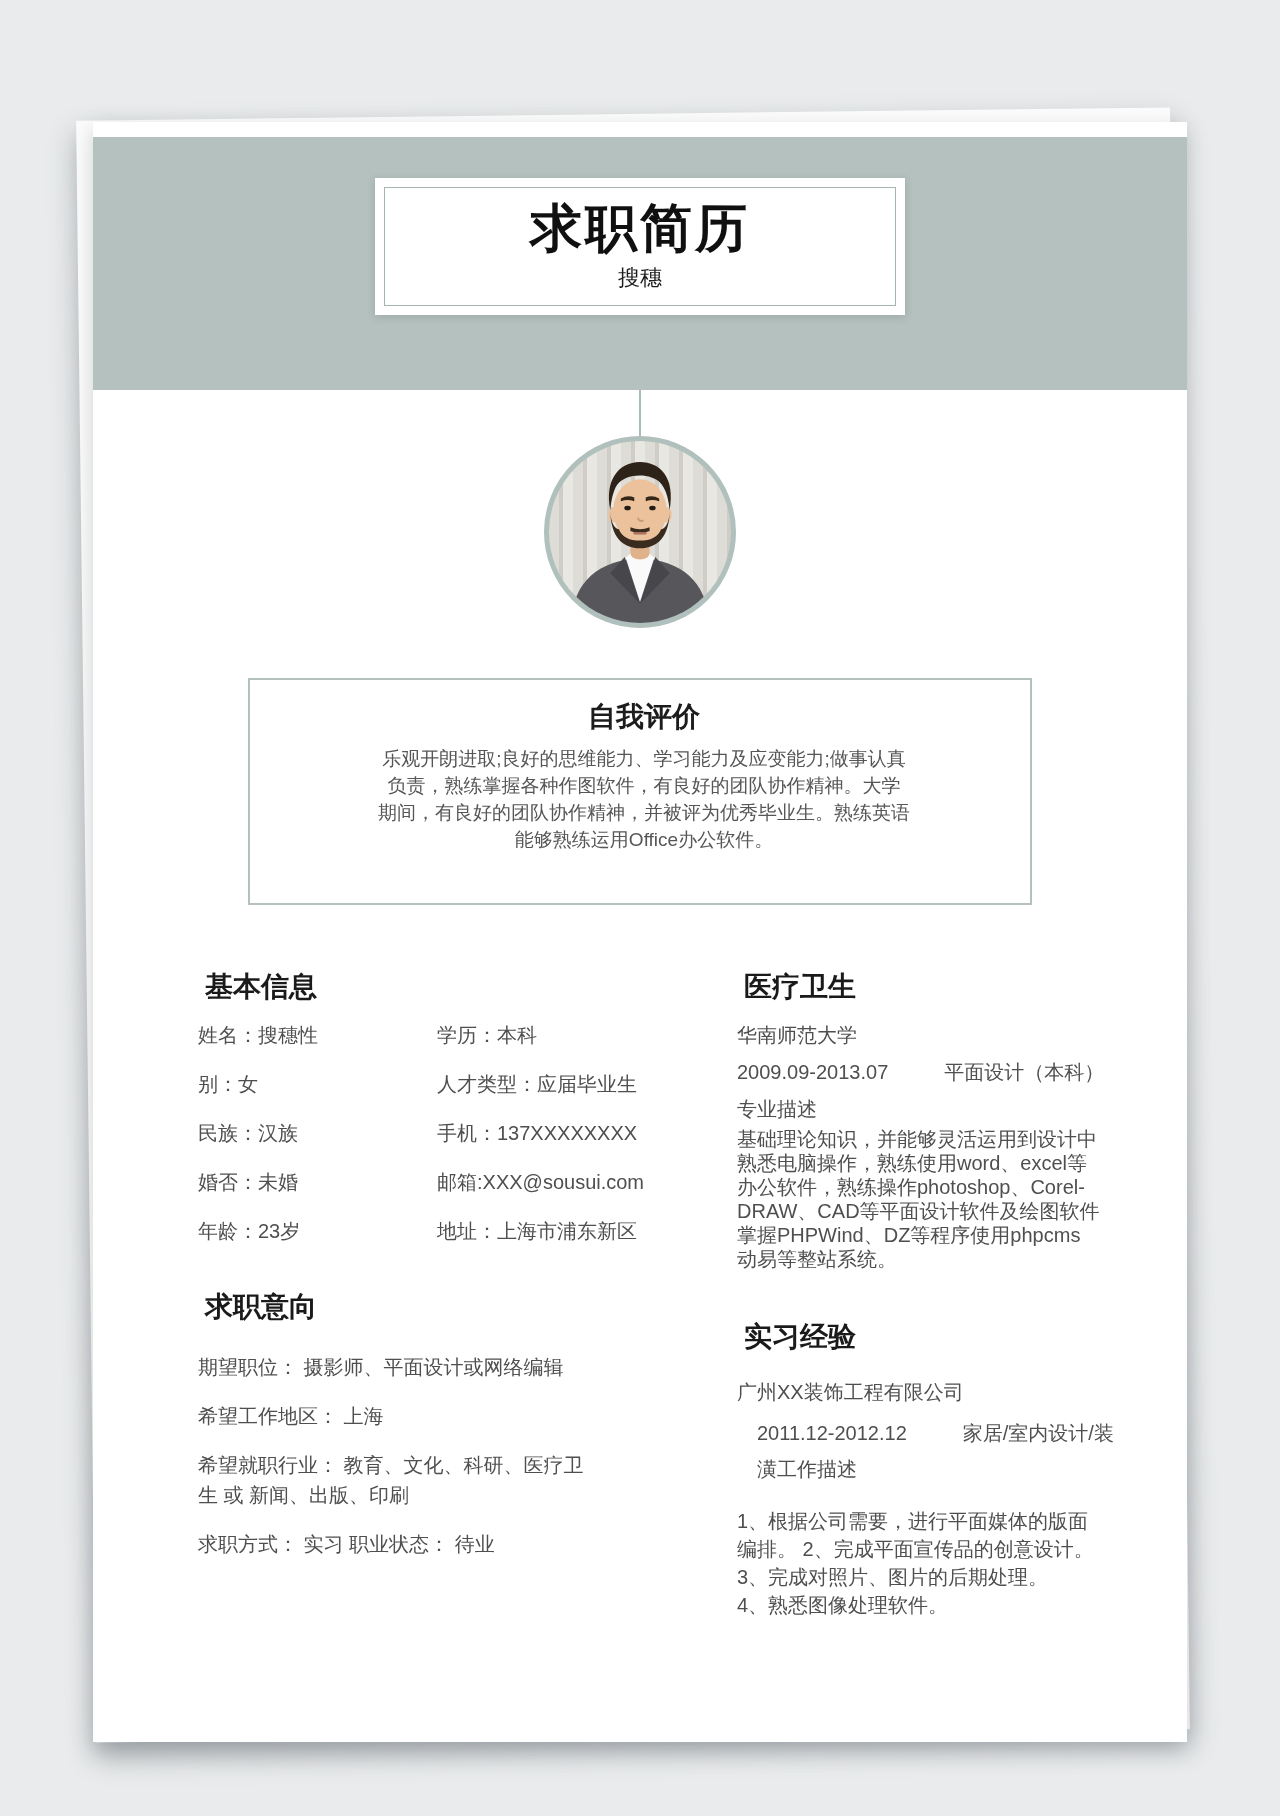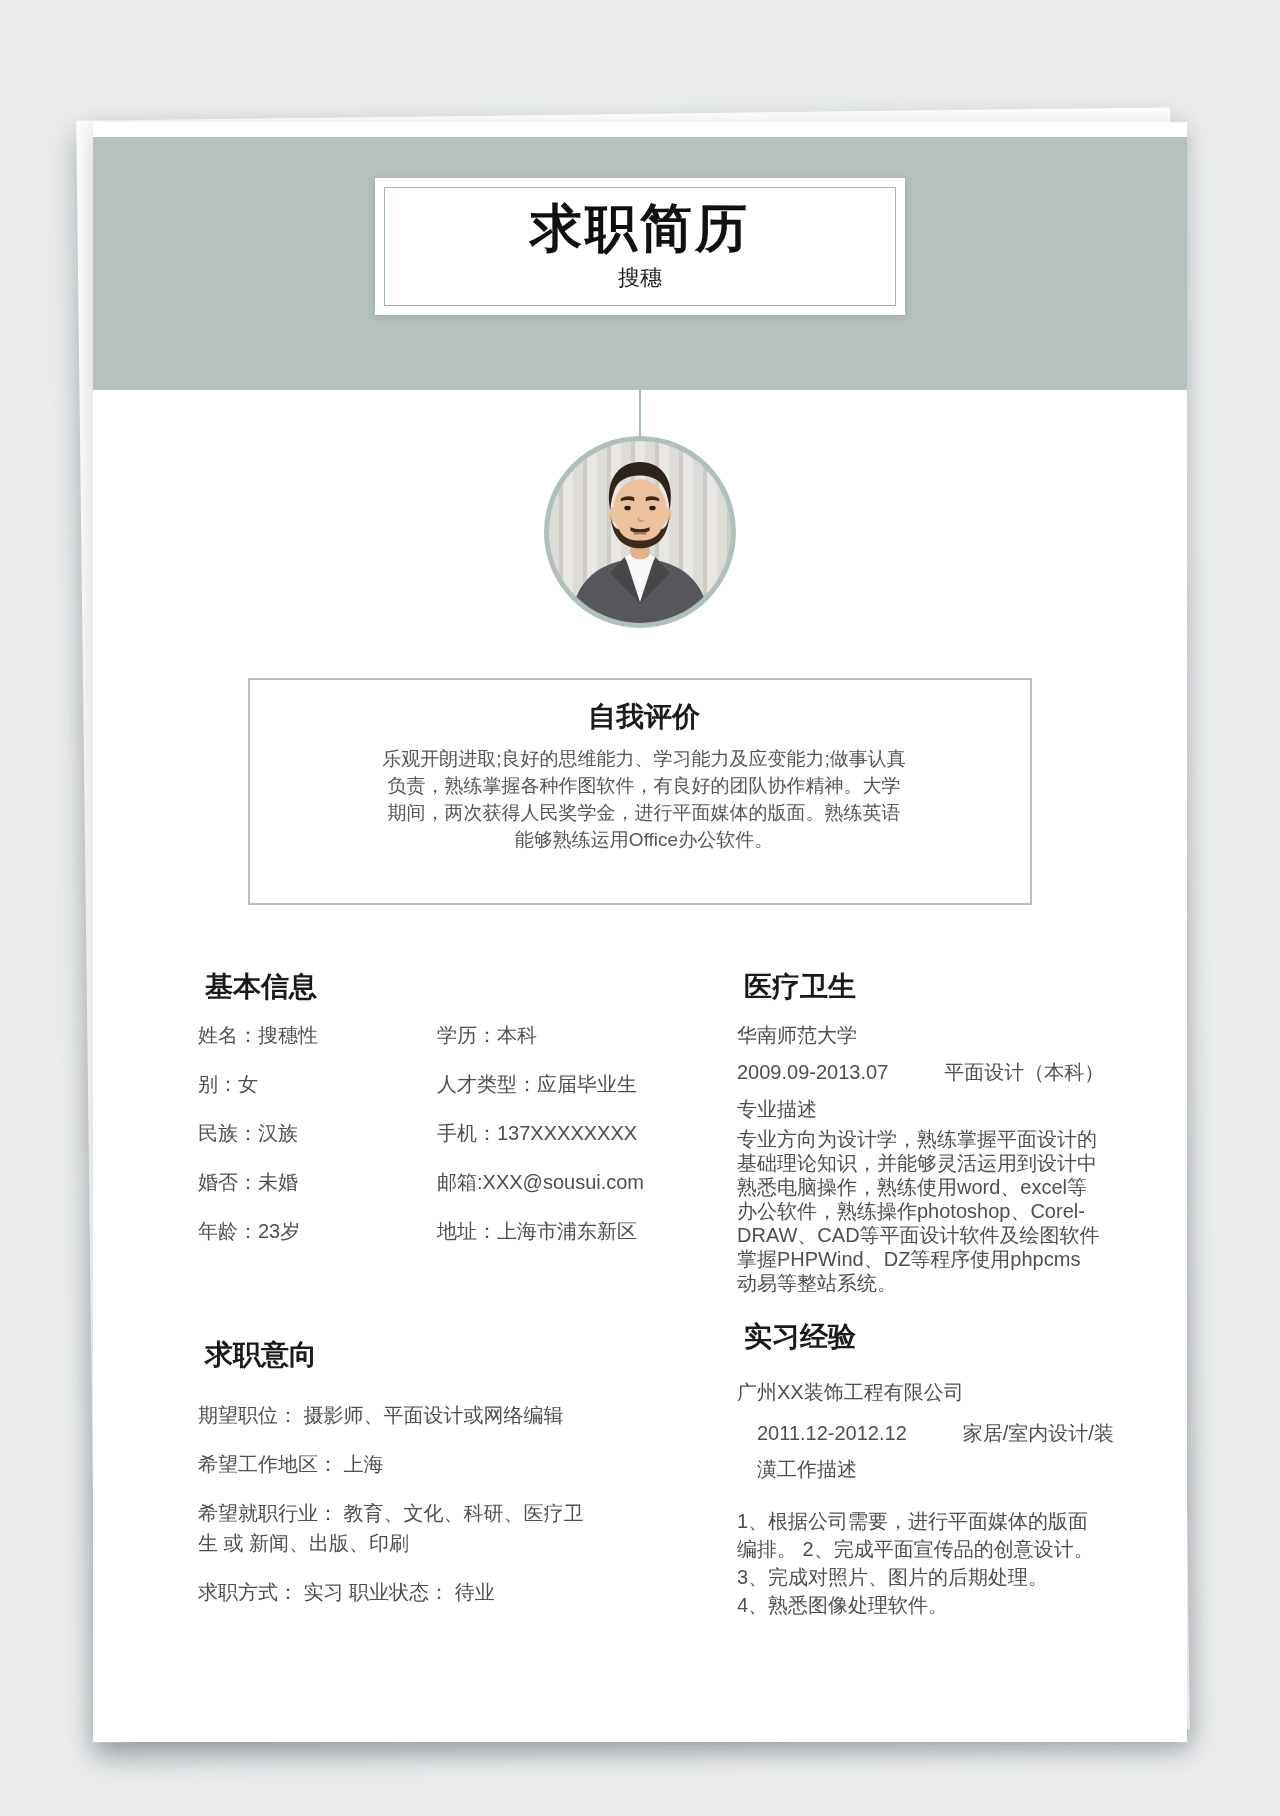--- a/index.html
+++ b/index.html
@@ -27,21 +27,21 @@
   .eval{position:absolute;left:155px;top:556px;width:784px;height:227px;background:#fff;
           border:2px solid #b4c1be;box-sizing:border-box;text-align:center;padding-left:8px;}
   .eval-title{margin-top:18px;font-size:28px;line-height:38px;font-weight:700;color:#1c1c1c;}
   .eval-para{margin-top:9px;font-size:19px;color:#565656;}
   .eval-para .ln{line-height:27px;}
   
   .col{position:absolute;font-size:20px;color:#4f4f4f;}
   .col h2{margin:7px;font-size:28px;line-height:36px;font-weight:700;color:#1a1a1a;}
   .basic{left:105px;top:840px;width:430px;}
   .edu{left:644px;top:840px;width:390px;}
-  .intent{left:105px;top:1208px;width:400px;}
+  .intent{left:105px;top:1160px;width:400px;}
   .intern{left:644px;top:1190px;width:385px;}
   .subcol{position:absolute;top:60px;}
   .sc1{left:0;}
   .sc2{left:239px;}
   .subcol .ln{line-height:26px;margin-bottom:23px;white-space:nowrap;}
   .edu .school{margin-top:17px;line-height:26px;}
   .line{margin-top:11px;line-height:26px;}
   .gap{display:inline-block;width:56px;}
   .desc-label{margin-top:11px;line-height:26px;}
   .edu .para{margin-top:5px;}
@@ -90,21 +90,21 @@
         <ellipse cx="108" cy="70" rx="3.4" ry="2.4" fill="#241c14"></ellipse>
         <path d="M93,81 Q95,85 98,83" fill="none" stroke="#c79a74" stroke-width="2" stroke-linecap="round"></path>
       </svg>
     </div>
 
     <div class="eval">
       <div class="eval-title">自我评价</div>
       <div class="eval-para">
           <div class="ln">乐观开朗进取;良好的思维能力、学习能力及应变能力;做事认真</div>
           <div class="ln">负责，熟练掌握各种作图软件，有良好的团队协作精神。大学</div>
-          <div class="ln">期间，两次获得人民奖学金，进行平面媒体的版面。熟练英语</div>
+          <div class="ln">期间，有良好的团队协作精神，并被评为优秀毕业生。熟练英语</div>
           <div class="ln">能够熟练运用Office办公软件。</div>
         </div>
     </div>
 
     <section class="col basic">
       <h2>基本信息</h2>
       <div class="subcol sc1">
           <div class="ln">姓名：搜穗性</div>
           <div class="ln">别：女</div>
           <div class="ln">民族：汉族</div>
@@ -121,21 +121,20 @@
     </section>
 
     <section class="col edu">
       <h2>医疗卫生</h2>
       <div class="school">华南师范大学</div>
       <div class="line">
         <span>2009.09-2013.07</span><span class="gap"></span><span>平面设计（本科）</span>
       </div>
       <div class="desc-label">专业描述</div>
       <div class="para">
-          <div class="ln">专业方向为设计学，熟练掌握平面设计的</div>
           <div class="ln">基础理论知识，并能够灵活运用到设计中</div>
           <div class="ln">熟悉电脑操作，熟练使用word、excel等</div>
           <div class="ln">办公软件，熟练操作photoshop、Corel-</div>
           <div class="ln">DRAW、CAD等平面设计软件及绘图软件</div>
           <div class="ln">掌握PHPWind、DZ等程序使用phpcms</div>
           <div class="ln">动易等整站系统。</div>
         </div>
     </section>
 
     <section class="col intent">

